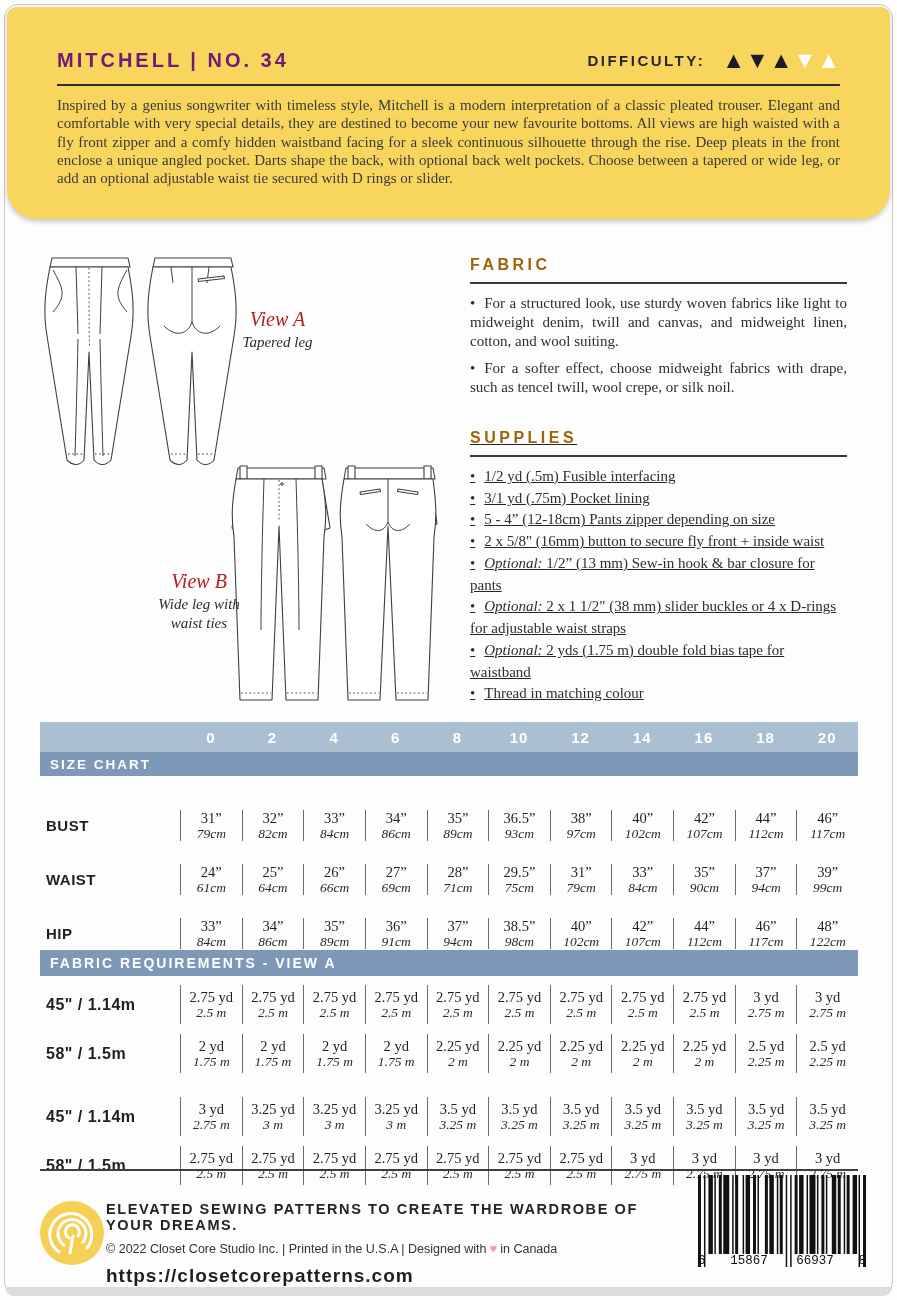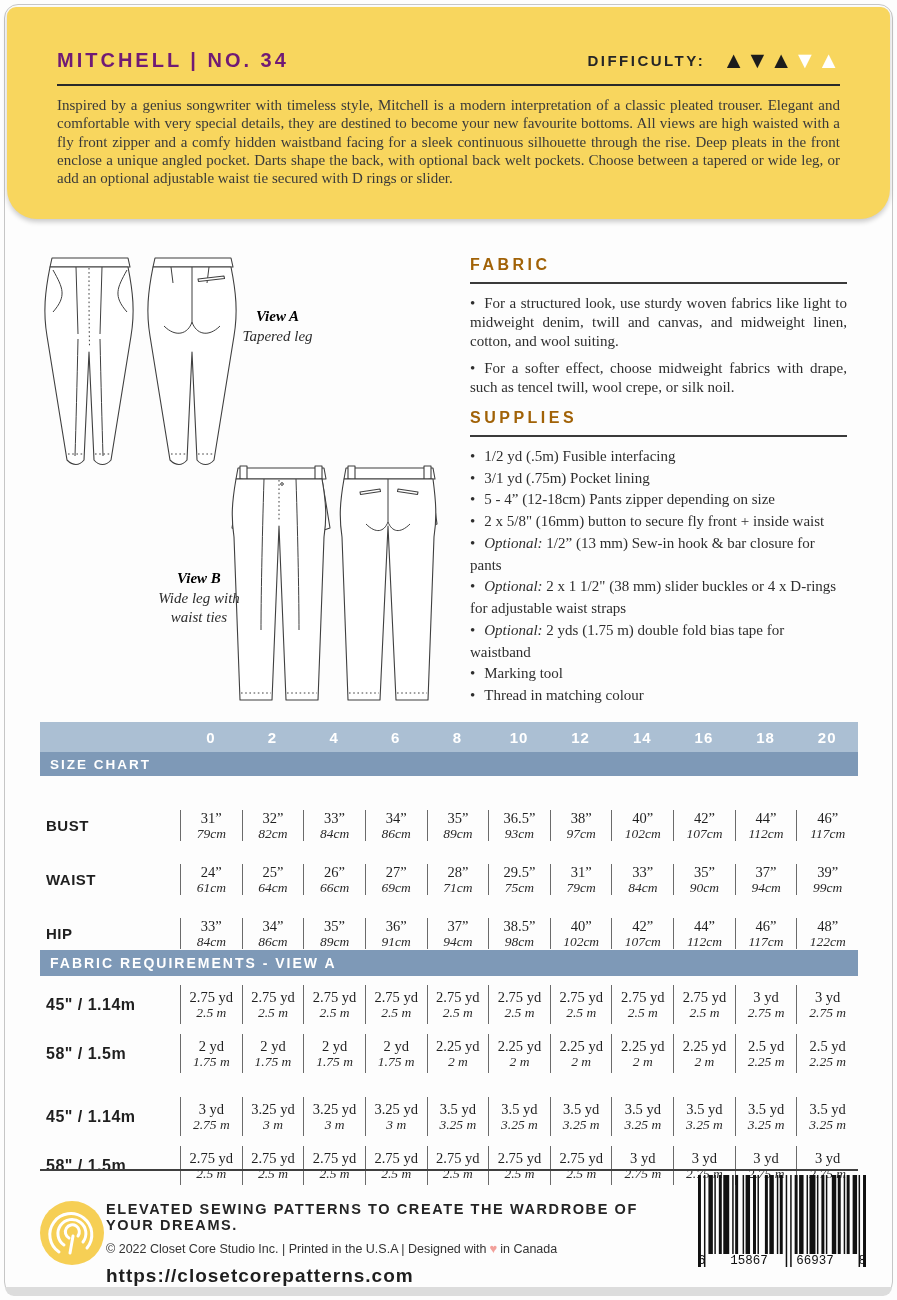--- a/index.html
+++ b/index.html
@@ -23,32 +23,32 @@
   .description{font-family:"Liberation Serif",serif;font-size:15px;line-height:1.22;
     text-align:justify;color:#3a3a3a;}
 
   
   .drawing{position:absolute;}
   .drawing svg{display:block;}
   .line{fill:#ffffff;stroke:#3f3f3f;stroke-width:1.1;stroke-linejoin:round;}
   .thin{fill:none;stroke:#3f3f3f;stroke-width:1;}
   .dotted{fill:none;stroke:#3f3f3f;stroke-width:1;stroke-dasharray:1.6 2.6;}
   .view-label{position:absolute;text-align:center;font-family:"Liberation Serif",serif;font-style:italic;}
-  .view-title{font-weight:700;font-size:15px;color:#000000;}
+  .view-title{font-weight:400;font-size:20px;color:#b91c1c;}
   .view-sub{font-size:15px;margin-top:2px;color:#2c2c2c;line-height:1.25;}
 
   
   .right-col{position:absolute;left:470px;top:256px;width:377px;}
   .section-heading{font-size:16px;font-weight:700;letter-spacing:3.5px;color:#a16207;
     padding-bottom:8px;border-bottom:2px solid #3a3a3a;}
   .bullets{margin-top:10px;}
   .bullet-para{font-family:"Liberation Serif",serif;font-size:15px;line-height:1.28;
     text-align:justify;color:#2e2e2e;margin:0 0 7px;}
   .bullet-dot{margin-right:9px;}
-  .supplies-block{margin-top:12px;}
+  .supplies-block{margin-top:32px;text-decoration:underline;}
   .supply-list{margin-top:9px;}
   .supply-item{font-family:"Liberation Serif",serif;font-size:15px;line-height:1.45;color:#2e2e2e;}
   .optional-prefix{font-style:italic;}
 
   
   .tables{position:absolute;left:40px;right:39px;top:722px;}
   .grid-row{display:grid;grid-template-columns:140px repeat(11,1fr);}
   .sizes-row{height:30px;background:#ABBFD3;align-items:center;}
   .size-cell{text-align:center;color:#ffffff;font-size:15px;font-weight:700;letter-spacing:1px;}
   .band{height:24px;background:#7E99B7;color:#ffffff;display:flex;align-items:center;
@@ -180,21 +180,20 @@
     <div class="supplies-block">
       <div class="section-heading">SUPPLIES</div>
       <div class="supply-list">
           <div class="supply-item"><span class="bullet-dot">•</span><span>1/2 yd (.5m) Fusible interfacing</span></div>
           <div class="supply-item"><span class="bullet-dot">•</span><span>3/1 yd (.75m) Pocket lining</span></div>
           <div class="supply-item"><span class="bullet-dot">•</span><span>5 - 4” (12-18cm) Pants zipper depending on size</span></div>
           <div class="supply-item"><span class="bullet-dot">•</span><span>2 x 5/8" (16mm) button to secure fly front + inside waist</span></div>
           <div class="supply-item"><span class="bullet-dot">•</span><span class="optional-prefix">Optional: </span><span>1/2” (13 mm) Sew-in hook &amp; bar closure for pants</span></div>
           <div class="supply-item"><span class="bullet-dot">•</span><span class="optional-prefix">Optional: </span><span>2 x 1 1/2" (38 mm) slider buckles or 4 x D-rings for adjustable waist straps</span></div>
           <div class="supply-item"><span class="bullet-dot">•</span><span class="optional-prefix">Optional: </span><span>2 yds (1.75 m) double fold bias tape for waistband</span></div>
-          <div class="supply-item"><span class="bullet-dot">•</span><span>Marking tool</span></div>
           <div class="supply-item"><span class="bullet-dot">•</span><span>Thread in matching colour</span></div>
         </div>
     </div>
   </div>
 
   <div class="tables">
     <div class="grid-row sizes-row">
         <div class="size-cell"></div>
         <div class="size-cell">0</div>
         <div class="size-cell">2</div>

